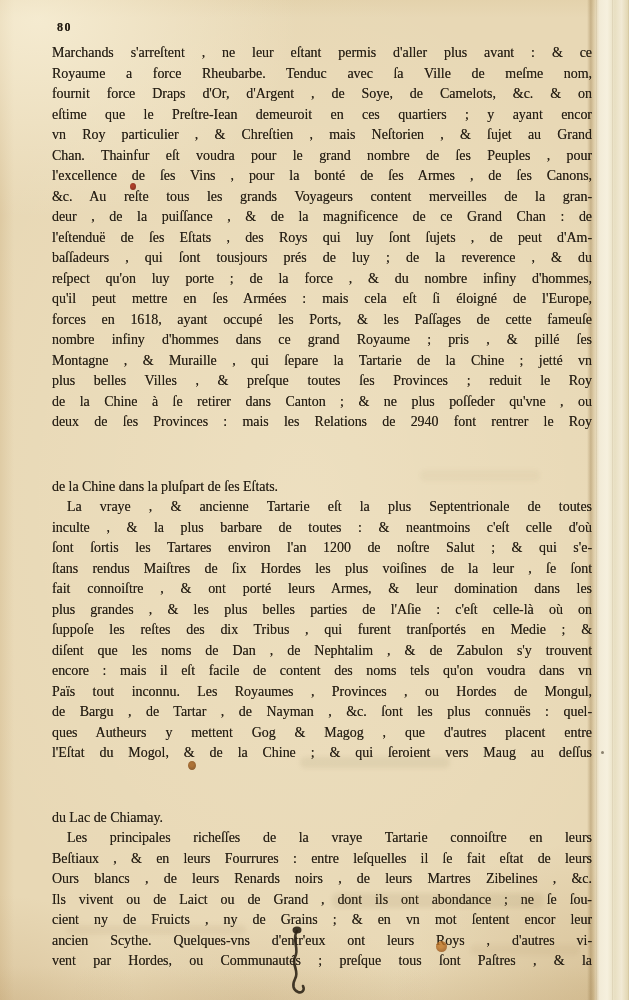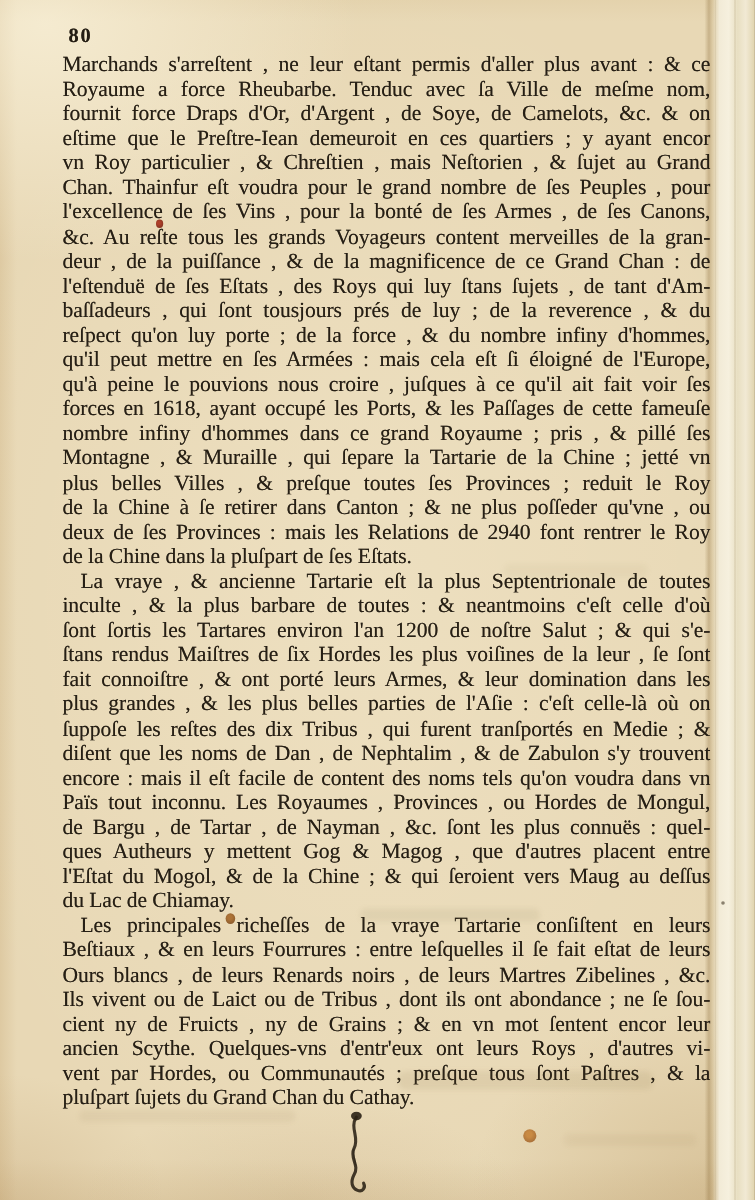--- a/index.html
+++ b/index.html
@@ -34,39 +34,39 @@
         rgba(146,116,66,0.38) 9%,
         rgba(170,145,95,0.18) 16%,
         #f2ebd7 30%,
         #f6f0de 48%,
         #e8dfc2 66%,
         #f1e9d4 82%,
         #e0d4ae 100%);
   }
   .page-number{
     position:absolute;left:57px;top:20px;
-    font-size:17px;letter-spacing:1.5px;
+    font-size:12px;letter-spacing:1.5px;
     color:#241d13;font-weight:bold;
     text-shadow:0 0 0.4px rgba(36,29,19,0.7);
   }
   .text-block{
     position:absolute;left:52px;top:43px;width:540px;
     color:#261f15;
   }
   .line{
     height:20.5px;line-height:20.5px;
-    font-size:18px;
+    font-size:14px;
     letter-spacing:-0.05px;
     overflow:hidden;
     text-align:justify;
     text-align-last:justify;
     text-shadow:0 0 0.35px rgba(38,30,20,0.65);
   }
   .line::after{content:"";display:inline-block;width:100%;}
-  .line.para-end{text-align:right;text-align-last:left;}
+  .line.para-end{text-align:right;text-align-last:left;margin-top:44px;}
   .line.para-end::after{width:0;}
   .line.indent{text-indent:15px;}
   .ink-flourish{position:absolute;left:284px;top:926px;width:30px;height:70px;}
   .speck{position:absolute;border-radius:50%;}
   .speck-red{
     left:130px;top:183px;width:6px;height:7px;
     background:radial-gradient(circle at 40% 40%, #a82e1a 20%, #6f1d0f 90%);
     opacity:.9;
   }
   .speck-brown-1{
@@ -103,25 +103,24 @@
       <div class="paragraph">
         <div class="line">Marchands s'arreſtent , ne leur eſtant permis d'aller plus avant : &amp; ce</div>
         <div class="line">Royaume a force Rheubarbe. Tenduc avec ſa Ville de meſme nom,</div>
         <div class="line">fournit force Draps d'Or, d'Argent , de Soye, de Camelots, &amp;c. &amp; on</div>
         <div class="line">eſtime que le Preſtre-Iean demeuroit en ces quartiers ; y ayant encor</div>
         <div class="line">vn Roy particulier , &amp; Chreſtien , mais Neſtorien , &amp; ſujet au Grand</div>
         <div class="line">Chan. Thainfur eſt voudra pour le grand nombre de ſes Peuples , pour</div>
         <div class="line">l'excellence de ſes Vins , pour la bonté de ſes Armes , de ſes Canons,</div>
         <div class="line">&amp;c. Au reſte tous les grands Voyageurs content merveilles de la gran-</div>
         <div class="line">deur , de la puiſſance , &amp; de la magnificence de ce Grand Chan : de</div>
-        <div class="line">l'eſtenduë de ſes Eſtats , des Roys qui luy ſtans ſujets , de tant d'Am-</div>
+        <div class="line">l'eſtenduë de ſes Eſtats , des Roys qui luy ſont ſujets , de peut d'Am-</div>
         <div class="line">baſſadeurs , qui ſont tousjours prés de luy ; de la reverence , &amp; du</div>
         <div class="line">reſpect qu'on luy porte ; de la force , &amp; du nombre infiny d'hommes,</div>
         <div class="line">qu'il peut mettre en ſes Armées : mais cela eſt ſi éloigné de l'Europe,</div>
-        <div class="line">qu'à peine le pouvions nous croire , juſques à ce qu'il ait fait voir ſes</div>
         <div class="line">forces en 1618, ayant occupé les Ports, &amp; les Paſſages de cette fameuſe</div>
         <div class="line">nombre infiny d'hommes dans ce grand Royaume ; pris , &amp; pillé ſes</div>
         <div class="line">Montagne , &amp; Muraille , qui ſepare la Tartarie de la Chine ; jetté vn</div>
         <div class="line">plus belles Villes , &amp; preſque toutes ſes Provinces ; reduit le Roy</div>
         <div class="line">de la Chine à ſe retirer dans Canton ; &amp; ne plus poſſeder qu'vne , ou</div>
         <div class="line">deux de ſes Provinces : mais les Relations de 2940 font rentrer le Roy</div>
         <div class="line para-end">de la Chine dans la pluſpart de ſes Eſtats.</div>
       </div>
       <div class="paragraph">
         <div class="line indent">La vraye , &amp; ancienne Tartarie eſt la plus Septentrionale de toutes</div>
@@ -133,24 +132,24 @@
         <div class="line">ſuppoſe les reſtes des dix Tribus , qui furent tranſportés en Medie ; &amp;</div>
         <div class="line">diſent que les noms de Dan , de Nephtalim , &amp; de Zabulon s'y trouvent</div>
         <div class="line">encore : mais il eſt facile de content des noms tels qu'on voudra dans vn</div>
         <div class="line">Païs tout inconnu. Les Royaumes , Provinces , ou Hordes de Mongul,</div>
         <div class="line">de Bargu , de Tartar , de Nayman , &amp;c. ſont les plus connuës : quel-</div>
         <div class="line">ques Autheurs y mettent Gog &amp; Magog , que d'autres placent entre</div>
         <div class="line">l'Eſtat du Mogol, &amp; de la Chine ; &amp; qui ſeroient vers Maug au deſſus</div>
         <div class="line para-end">du Lac de Chiamay.</div>
       </div>
       <div class="paragraph">
-        <div class="line indent">Les principales richeſſes de la vraye Tartarie conſiſtent en leurs</div>
+        <div class="line indent">Les principales richeſſes de la vraye Tartarie connoiſtre en leurs</div>
         <div class="line">Beſtiaux , &amp; en leurs Fourrures : entre leſquelles il ſe fait eſtat de leurs</div>
         <div class="line">Ours blancs , de leurs Renards noirs , de leurs Martres Zibelines , &amp;c.</div>
-        <div class="line">Ils vivent ou de Laict ou de Tribus , dont ils ont abondance ; ne ſe ſou-</div>
+        <div class="line">Ils vivent ou de Laict ou de Grand , dont ils ont abondance ; ne ſe ſou-</div>
         <div class="line">cient ny de Fruicts , ny de Grains ; &amp; en vn mot ſentent encor leur</div>
         <div class="line">ancien Scythe. Quelques-vns d'entr'eux ont leurs Roys , d'autres vi-</div>
         <div class="line">vent par Hordes, ou Communautés ; preſque tous ſont Paſtres , &amp; la</div>
         <div class="line para-end">pluſpart ſujets du Grand Chan du Cathay.</div>
       </div>
     </div>
 
   <svg class="ink-flourish" viewBox="0 0 30 70" xmlns="http://www.w3.org/2000/svg">
     <ellipse cx="13" cy="4" rx="4.5" ry="3.5" fill="#2a2115" opacity="0.9"></ellipse>
     <path d="M13,5 C7,14 16,22 11,31 C7,39 16,45 11,53 C8,59 9,64 14,66 C18,67.5 21,64 19,60" fill="none" stroke="#2a2115" stroke-width="2.6" stroke-linecap="round" opacity="0.88"></path>

